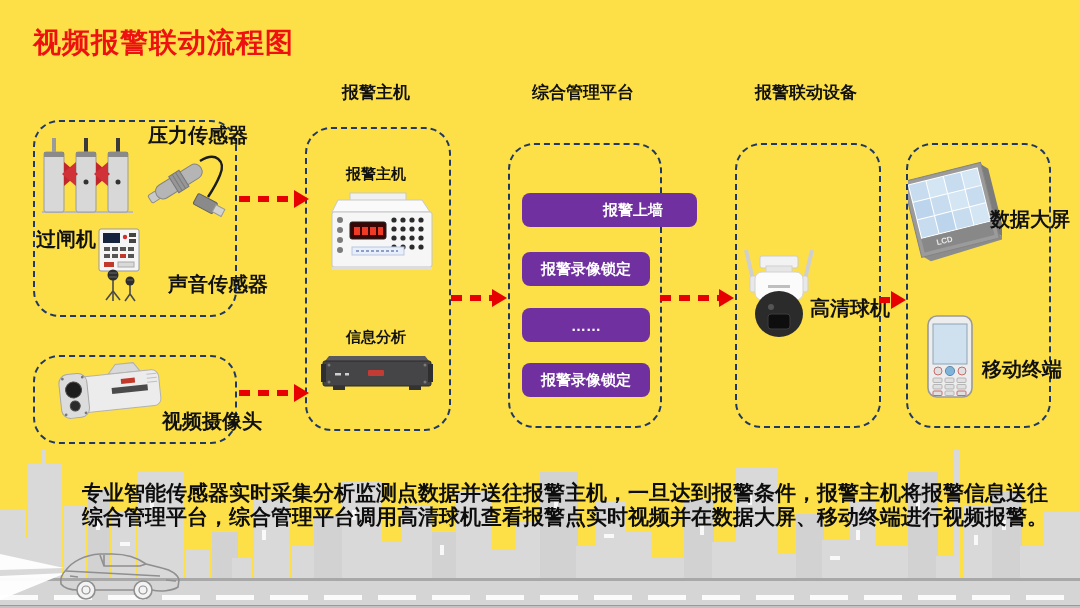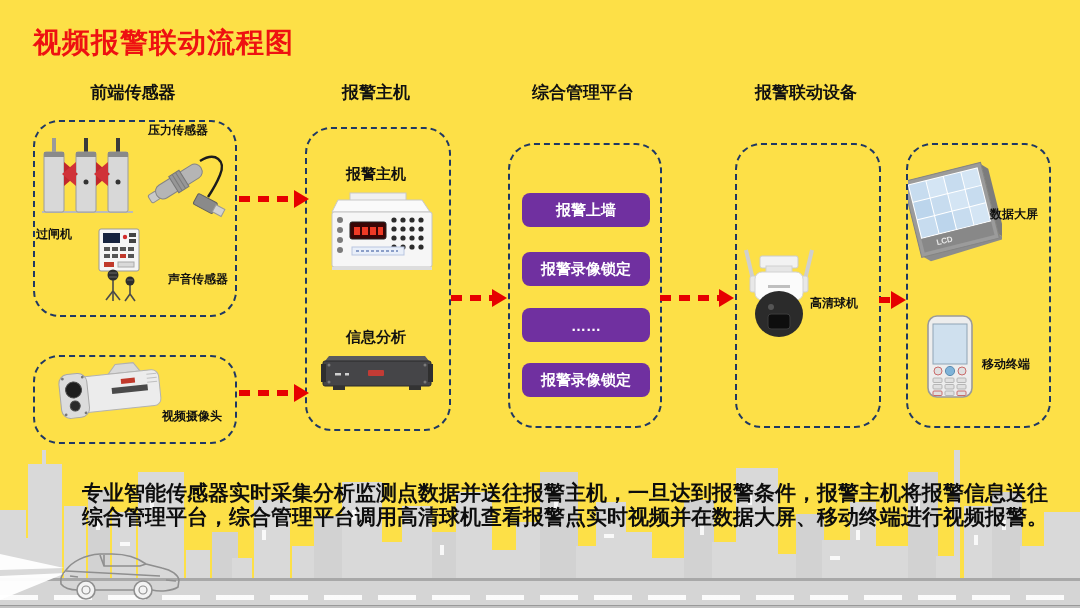--- a/index.html
+++ b/index.html
@@ -3,21 +3,21 @@
 <meta charset="utf-8">
 <style>
   html,body{margin:0;padding:0;background:#fff;}
   #stage{
     position:relative;width:1080px;height:608px;background:#fde047;overflow:hidden;
     font-family:"Liberation Sans","DejaVu Sans",sans-serif;color:#111;
   }
   .title{position:absolute;left:33px;top:24px;font-size:28px;font-weight:bold;color:#ee1111;letter-spacing:1px;}
   .hdr{position:absolute;top:81px;font-size:17px;font-weight:bold;color:#111;text-align:center;}
   .box{position:absolute;border:2px dashed #1f3864;border-radius:26px;background:transparent;}
-  .lbl{position:absolute;font-size:12px;font-weight:bold;color:#111;white-space:nowrap;}
+  .lbl{position:absolute;font-size:20px;font-weight:bold;color:#111;white-space:nowrap;}
   .lblc{position:absolute;font-size:15px;font-weight:bold;color:#111;text-align:center;}
   .pbtn{position:absolute;left:522px;width:128px;height:34px;background:#7030a0;border-radius:8px;
         color:#fff;font-size:15px;font-weight:bold;display:flex;align-items:center;justify-content:center;}
   .arrow{position:absolute;display:flex;align-items:center;}
   .arrow .dash{flex:1;height:6px;background:repeating-linear-gradient(90deg,#e60000 0 11px,transparent 11px 19px);}
   .arrow .tip{width:0;height:0;border-top:9px solid transparent;border-bottom:9px solid transparent;border-left:15px solid #e60000;}
   .dev{position:absolute;}
   .desc{position:absolute;left:82px;top:481px;font-size:21px;font-weight:bold;color:#0d0d0d;
         line-height:24px;white-space:nowrap;z-index:5;}
   .city{position:absolute;left:0;top:450px;z-index:1;}
@@ -118,21 +118,20 @@
         <circle cx="143" cy="44" r="9"></circle>
     </g>
     <g stroke="#8f8f8f" stroke-width="1.2" fill="none">
       <circle cx="86" cy="44" r="4"></circle>
         <circle cx="143" cy="44" r="4"></circle>
     </g>
   </svg>
 
   <div class="title">视频报警联动流程图</div>
 
-  <div class="hdr" style="left:33px;width:200px;">前端传感器</div>
   <div class="hdr" style="left:305px;width:142px;">报警主机</div>
   <div class="hdr" style="left:508px;width:150px;">综合管理平台</div>
   <div class="hdr" style="left:735px;width:142px;">报警联动设备</div>
 
   <div class="box" style="left:33px;top:120px;width:200px;height:193px;"></div>
   <div class="box" style="left:33px;top:355px;width:200px;height:85px;"></div>
   <div class="box" style="left:305px;top:127px;width:142px;height:300px;"></div>
   <div class="box" style="left:508px;top:143px;width:150px;height:281px;"></div>
   <div class="box" style="left:735px;top:143px;width:142px;height:281px;"></div>
   <div class="box" style="left:906px;top:143px;width:141px;height:281px;"></div>
@@ -276,21 +275,21 @@
     <rect x="14" y="19" width="6" height="2.5" fill="#cfcfcf"></rect>
       <rect x="24" y="19" width="4" height="2.5" fill="#cfcfcf"></rect>
     <circle cx="8" cy="11" r="1.5" fill="#7a7a7a"></circle>
       <circle cx="104" cy="11" r="1.5" fill="#7a7a7a"></circle>
     <circle cx="8" cy="28" r="1.5" fill="#7a7a7a"></circle>
       <circle cx="104" cy="28" r="1.5" fill="#7a7a7a"></circle>
     <rect x="12" y="32" width="12" height="4" fill="#333"></rect>
       <rect x="88" y="32" width="12" height="4" fill="#333"></rect>
   </svg>
 
-  <div class="pbtn" style="top:193px;">报警上墙</div>
+  <div class="pbtn" style="top:193px;padding-left:47px;">报警上墙</div>
   <div class="pbtn" style="top:252px;">报警录像锁定</div>
   <div class="pbtn" style="top:308px;">……</div>
   <div class="pbtn" style="top:363px;">报警录像锁定</div>
 
   <svg class="dev" style="left:740px;top:248px;" width="78" height="100" viewBox="0 0 78 100">
     <line x1="14" y1="36" x2="6" y2="2" stroke="#cfcfcf" stroke-width="4"></line>
     <line x1="64" y1="36" x2="72" y2="2" stroke="#cfcfcf" stroke-width="4"></line>
     <rect x="20" y="8" width="38" height="12" rx="2" fill="#f2f2f2" stroke="#cccccc"></rect>
     <rect x="26" y="18" width="26" height="8" fill="#e6e6e6" stroke="#d0d0d0"></rect>
     <rect x="10" y="28" width="7" height="16" rx="2" fill="#e8e8e8" stroke="#cfcfcf"></rect>

